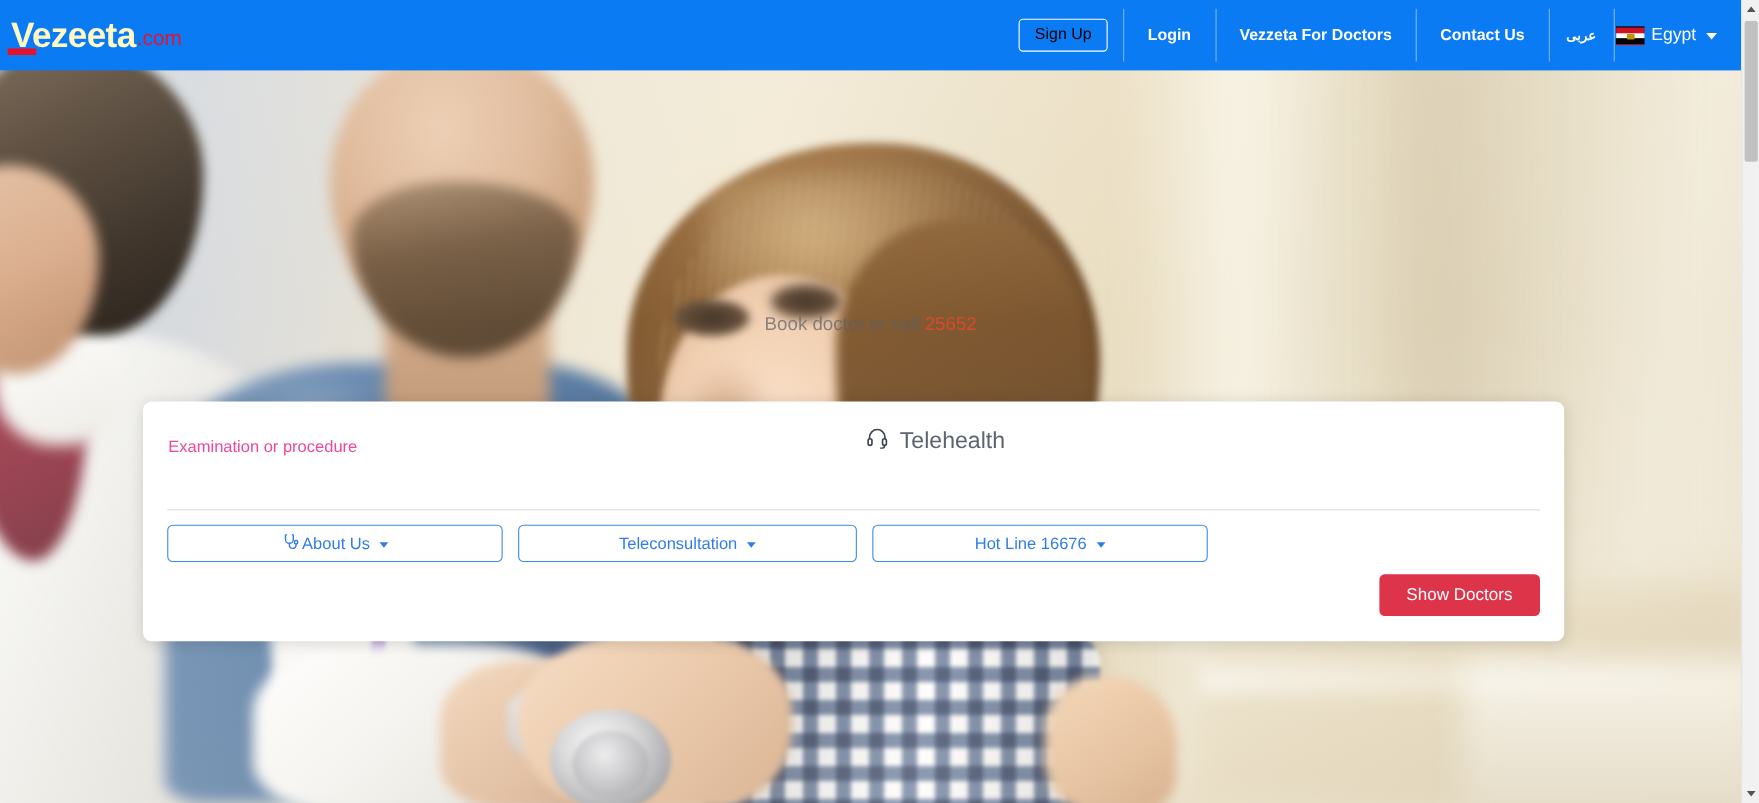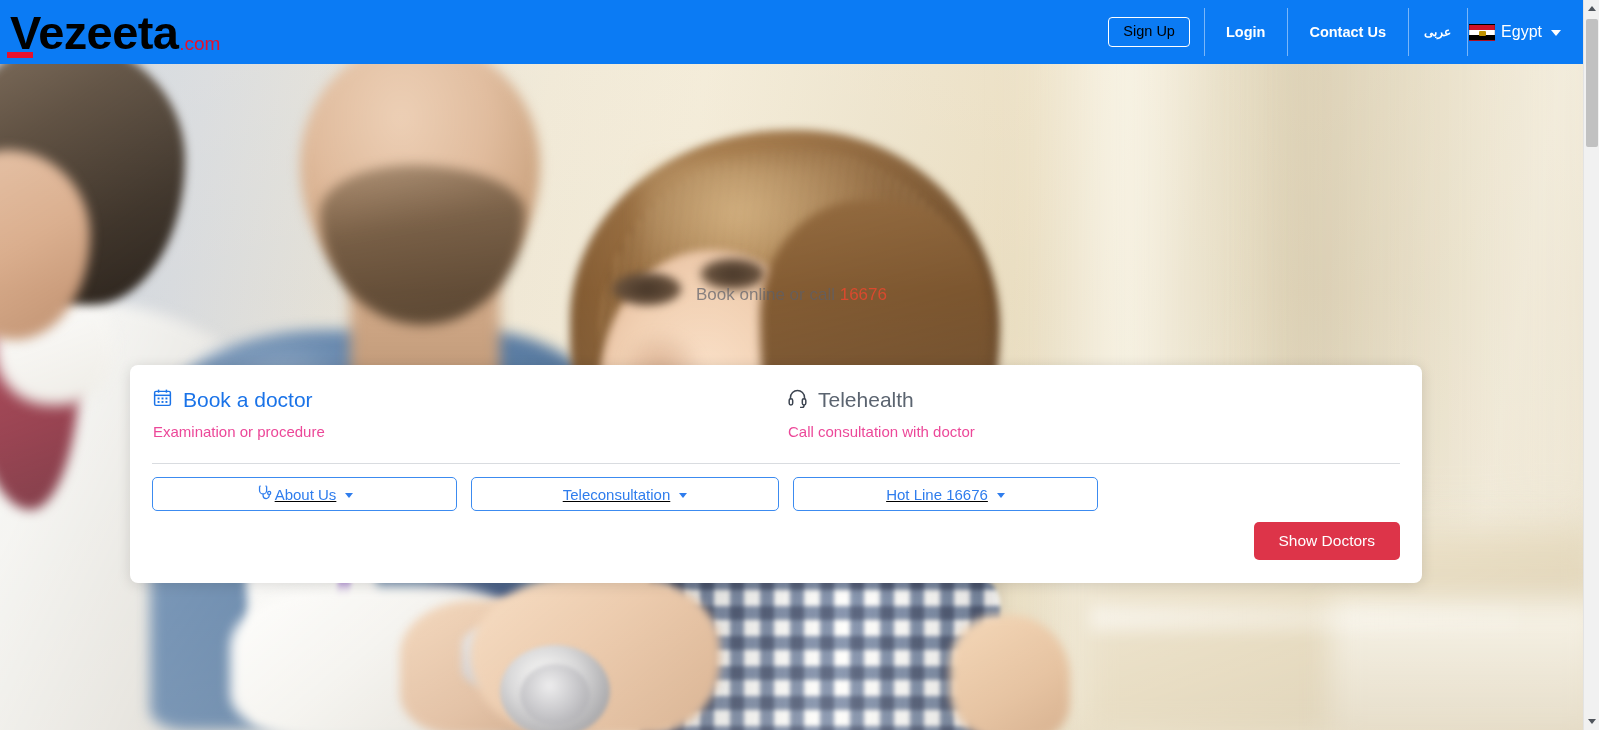--- a/index.html
+++ b/index.html
@@ -296,21 +296,21 @@
     background: #0b7bf4;
     display: flex; align-items: center;
     z-index: 30;
   }
   .logo {
     display: flex; align-items: flex-end;
     margin-left: 4px; position: relative;
     padding: 0 6px;
   }
   .logo-name {
-    font-size: 47px; font-weight: 700; color: #000000;
+    font-size: 32px; font-weight: 700; color: #fef9c3;
     letter-spacing: -.6px; line-height: 1;
     position: relative;
   }
   .logo-underline {
     position: absolute; left: 3px; bottom: -2px;
     width: 26px; height: 6px; background: #e8112d;
   }
   .logo-com {
     font-size: 19px; font-weight: 400; color: #e8112d;
     line-height: 1; margin-bottom: 3px; margin-left: 1px;
@@ -374,21 +374,21 @@
   .tab-inactive .tab-title { color: #5b6470; }
   .tab-sub { font-size: 15px; color: #ec4899; margin-top: 11px; padding-left: 1px; }
 
   .divider {
     position: absolute; left: 22px; top: 98px;
     width: 1248px; height: 1px; background: #d9dce0;
   }
 
   .pills {
     position: absolute; left: 22px; top: 112px;
-    display: flex; gap: 14px; text-decoration: underline;
+    display: flex; gap: 14px;
   }
   .pill {
     height: 34px; border: 1px solid #3c8bf0; border-radius: 5px;
     background: #fff; color: #2f7ded; font-size: 15px;
     display: flex; align-items: center; justify-content: center;
     gap: 2px; cursor: pointer; font-family: "Liberation Sans", sans-serif;
   }
   .pill-1 { width: 305px; }
   .pill-2 { width: 308px; }
   .pill-3 { width: 305px; }
@@ -483,93 +483,76 @@
     <div class="ph watch-band"></div>
     <div class="ph hand"></div>
     <div class="ph watch"></div>
     <div class="ph watch-face"></div>
 
     <div class="ph photo-grade"></div>
   </div>
 
   <div class="hero-text">
     <div class="hero-sub">
-      <span>Book online or call</span>
-      <span class="hot">16676</span>
+      <span>Book doctor or call</span>
+      <span class="hot">25652</span>
     </div>
   </div>
 
   <div class="navbar">
 
     <div class="logo">
       <span class="logo-name">Vezeeta</span>
       <span class="logo-underline"></span>
       <span class="logo-com">.com</span>
     </div>
 
     <div class="nav-right">
 
       <div class="nav-cell signup-wrap">
         <button class="signup-btn">Sign Up</button>
       </div>
 
       <div class="nav-cell">Login</div>
 
+      <div class="nav-cell">Vezzeta For Doctors</div>
 
       <div class="nav-cell">Contact Us</div>
 
       <div class="nav-cell nav-ar">عربى</div>
 
       <div class="nav-cell nav-country">
         <span class="flag"></span>
         <span>Egypt</span>
         <span class="caret-white"></span>
       </div>
 
     </div>
   </div>
 
   <div class="card">
 
     <div class="tabs">
 
       <div class="tab tab-active">
-        <div class="tab-head">
-          <span>
-            <svg width="21" height="21" viewBox="0 0 24 24" fill="none" stroke="#1a73e8" stroke-width="1.7">
-              <rect x="3" y="5" width="18" height="16" rx="1.5"></rect>
-              <line x1="3" y1="9.5" x2="21" y2="9.5"></line>
-              <line x1="7.5" y1="3" x2="7.5" y2="6.5"></line>
-              <line x1="16.5" y1="3" x2="16.5" y2="6.5"></line>
-              <rect x="6.4" y="12" width="2.2" height="2.2" fill="#1a73e8" stroke="none"></rect>
-              <rect x="10.9" y="12" width="2.2" height="2.2" fill="#1a73e8" stroke="none"></rect>
-              <rect x="15.4" y="12" width="2.2" height="2.2" fill="#1a73e8" stroke="none"></rect>
-              <rect x="6.4" y="16" width="2.2" height="2.2" fill="#1a73e8" stroke="none"></rect>
-              <rect x="10.9" y="16" width="2.2" height="2.2" fill="#1a73e8" stroke="none"></rect>
-              <rect x="15.4" y="16" width="2.2" height="2.2" fill="#1a73e8" stroke="none"></rect>
-            </svg>
-          </span>
-          <span class="tab-title">Book a doctor</span>
-        </div>
         <div class="tab-sub">Examination or procedure</div>
       </div>
 
       <div class="tab tab-inactive">
         <div class="tab-head">
           <span>
             <svg width="21" height="21" viewBox="0 0 24 24" fill="none" stroke="#3c4450" stroke-width="1.7">
               <path d="M4 14v-2a8 8 0 0 1 16 0v2"></path>
               <rect x="2.5" y="13.5" width="4" height="7" rx="2"></rect>
               <rect x="17.5" y="13.5" width="4" height="7" rx="2"></rect>
               <path d="M19.5 20.5v.6a2.4 2.4 0 0 1-2.4 2.4h-2.2"></path>
             </svg>
           </span>
           <span class="tab-title">Telehealth</span>
         </div>
-        <div class="tab-sub">Call consultation with doctor</div>
       </div>
 
     </div>
 
     <div class="divider"></div>
 
     <div class="pills">
 
       <button class="pill pill-1">
         <span>

